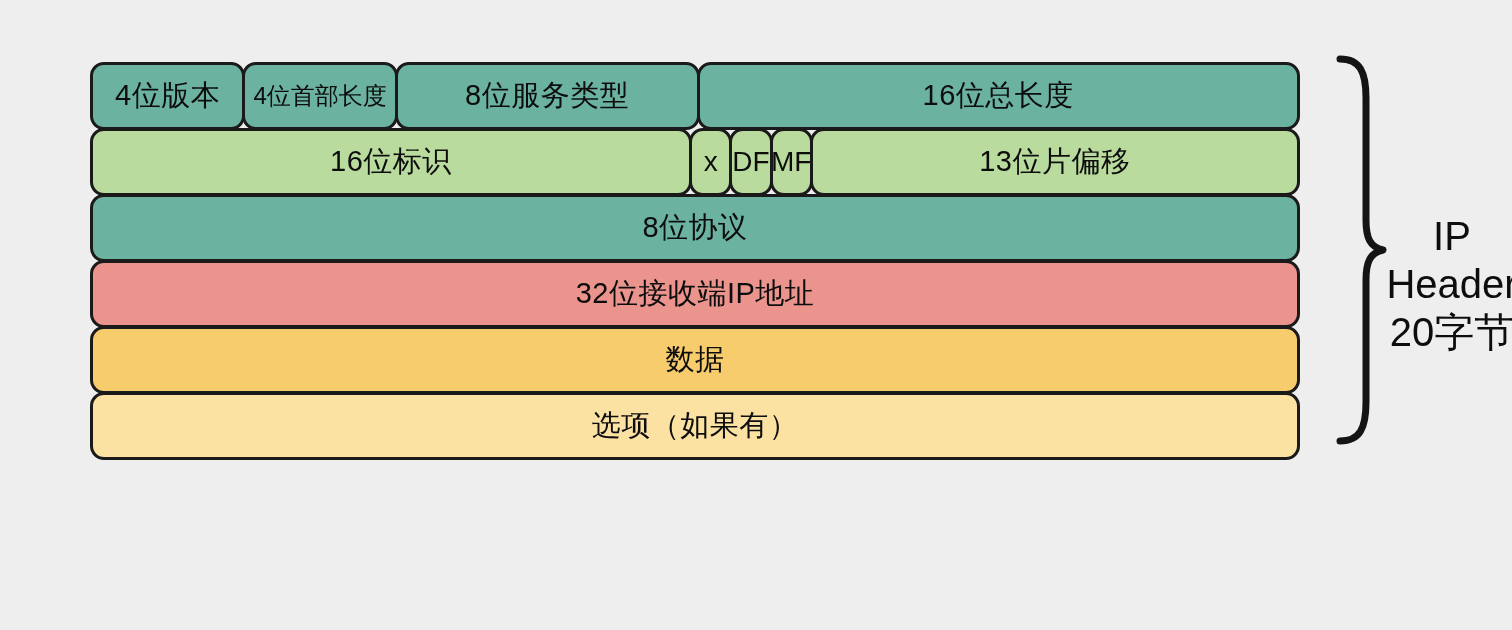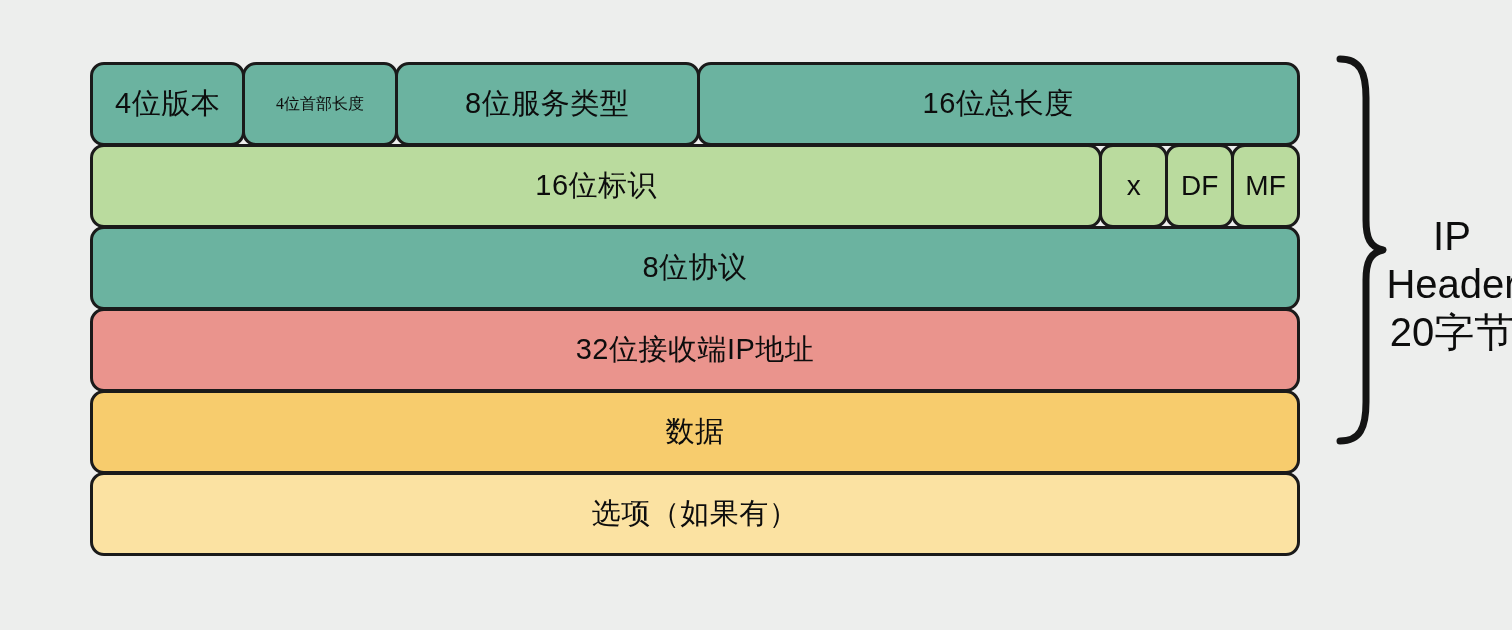--- a/index.html
+++ b/index.html
@@ -22,21 +22,21 @@
   .diagram {
     position: absolute;
     left: 90px;
     top: 62px;
     width: 1210px;
     display: flex;
     flex-direction: column;
   }
   .row {
     display: flex;
-    height: 84px;
+    height: 68px;
   }
   .row + .row {
     margin-top: -2px;
   }
   .cell {
     box-sizing: border-box;
     border: 3px solid var(--border, #1a1a1a);
     border-radius: 14px;
     display: flex;
     align-items: center;
@@ -49,21 +49,21 @@
     overflow: hidden;
   }
   .cell + .cell {
     margin-left: -3px;
   }
   .teal   { background: var(--teal,   #6BB3A0); }
   .green  { background: var(--green,  #BADB9E); }
   .red    { background: var(--red,    #EA948D); }
   .lyellow{ background: var(--light_yellow, #FBE2A2); }
   .orange { background: var(--orange, #F7CC6D); }
-  .small-label { font-size: 16px; letter-spacing: 0; font-family: Liberation Serif, serif; }
+  .small-label { font-size: 24px; letter-spacing: 0; }
   .flag-label  { font-size: 28px; letter-spacing: 0; }
   .brace {
     position: absolute;
     left: 1332px;
     top: 54px;
     width: 56px;
     height: 392px;
   }
   .annotation-label {
     position: absolute;
@@ -88,20 +88,21 @@
       <div class="cell teal small-label" style="flex:4">4位首部长度</div>
       <div class="cell teal" style="flex:8">8位服务类型</div>
       <div class="cell teal" style="flex:16">16位总长度</div>
     </div>
 
     <div class="row">
       <div class="cell green" style="flex:16">16位标识</div>
       <div class="cell green flag-label" style="flex:1">x</div>
       <div class="cell green flag-label" style="flex:1">DF</div>
       <div class="cell green flag-label" style="flex:1">MF</div>
+      <div class="cell green" style="flex:13">13位片偏移</div>
     </div>
 
     <div class="row">
       <div class="cell teal" style="flex:8">8位协议</div>
     </div>
 
 
     <div class="row">
       <div class="cell red" style="flex:32">32位接收端IP地址</div>
     </div>

